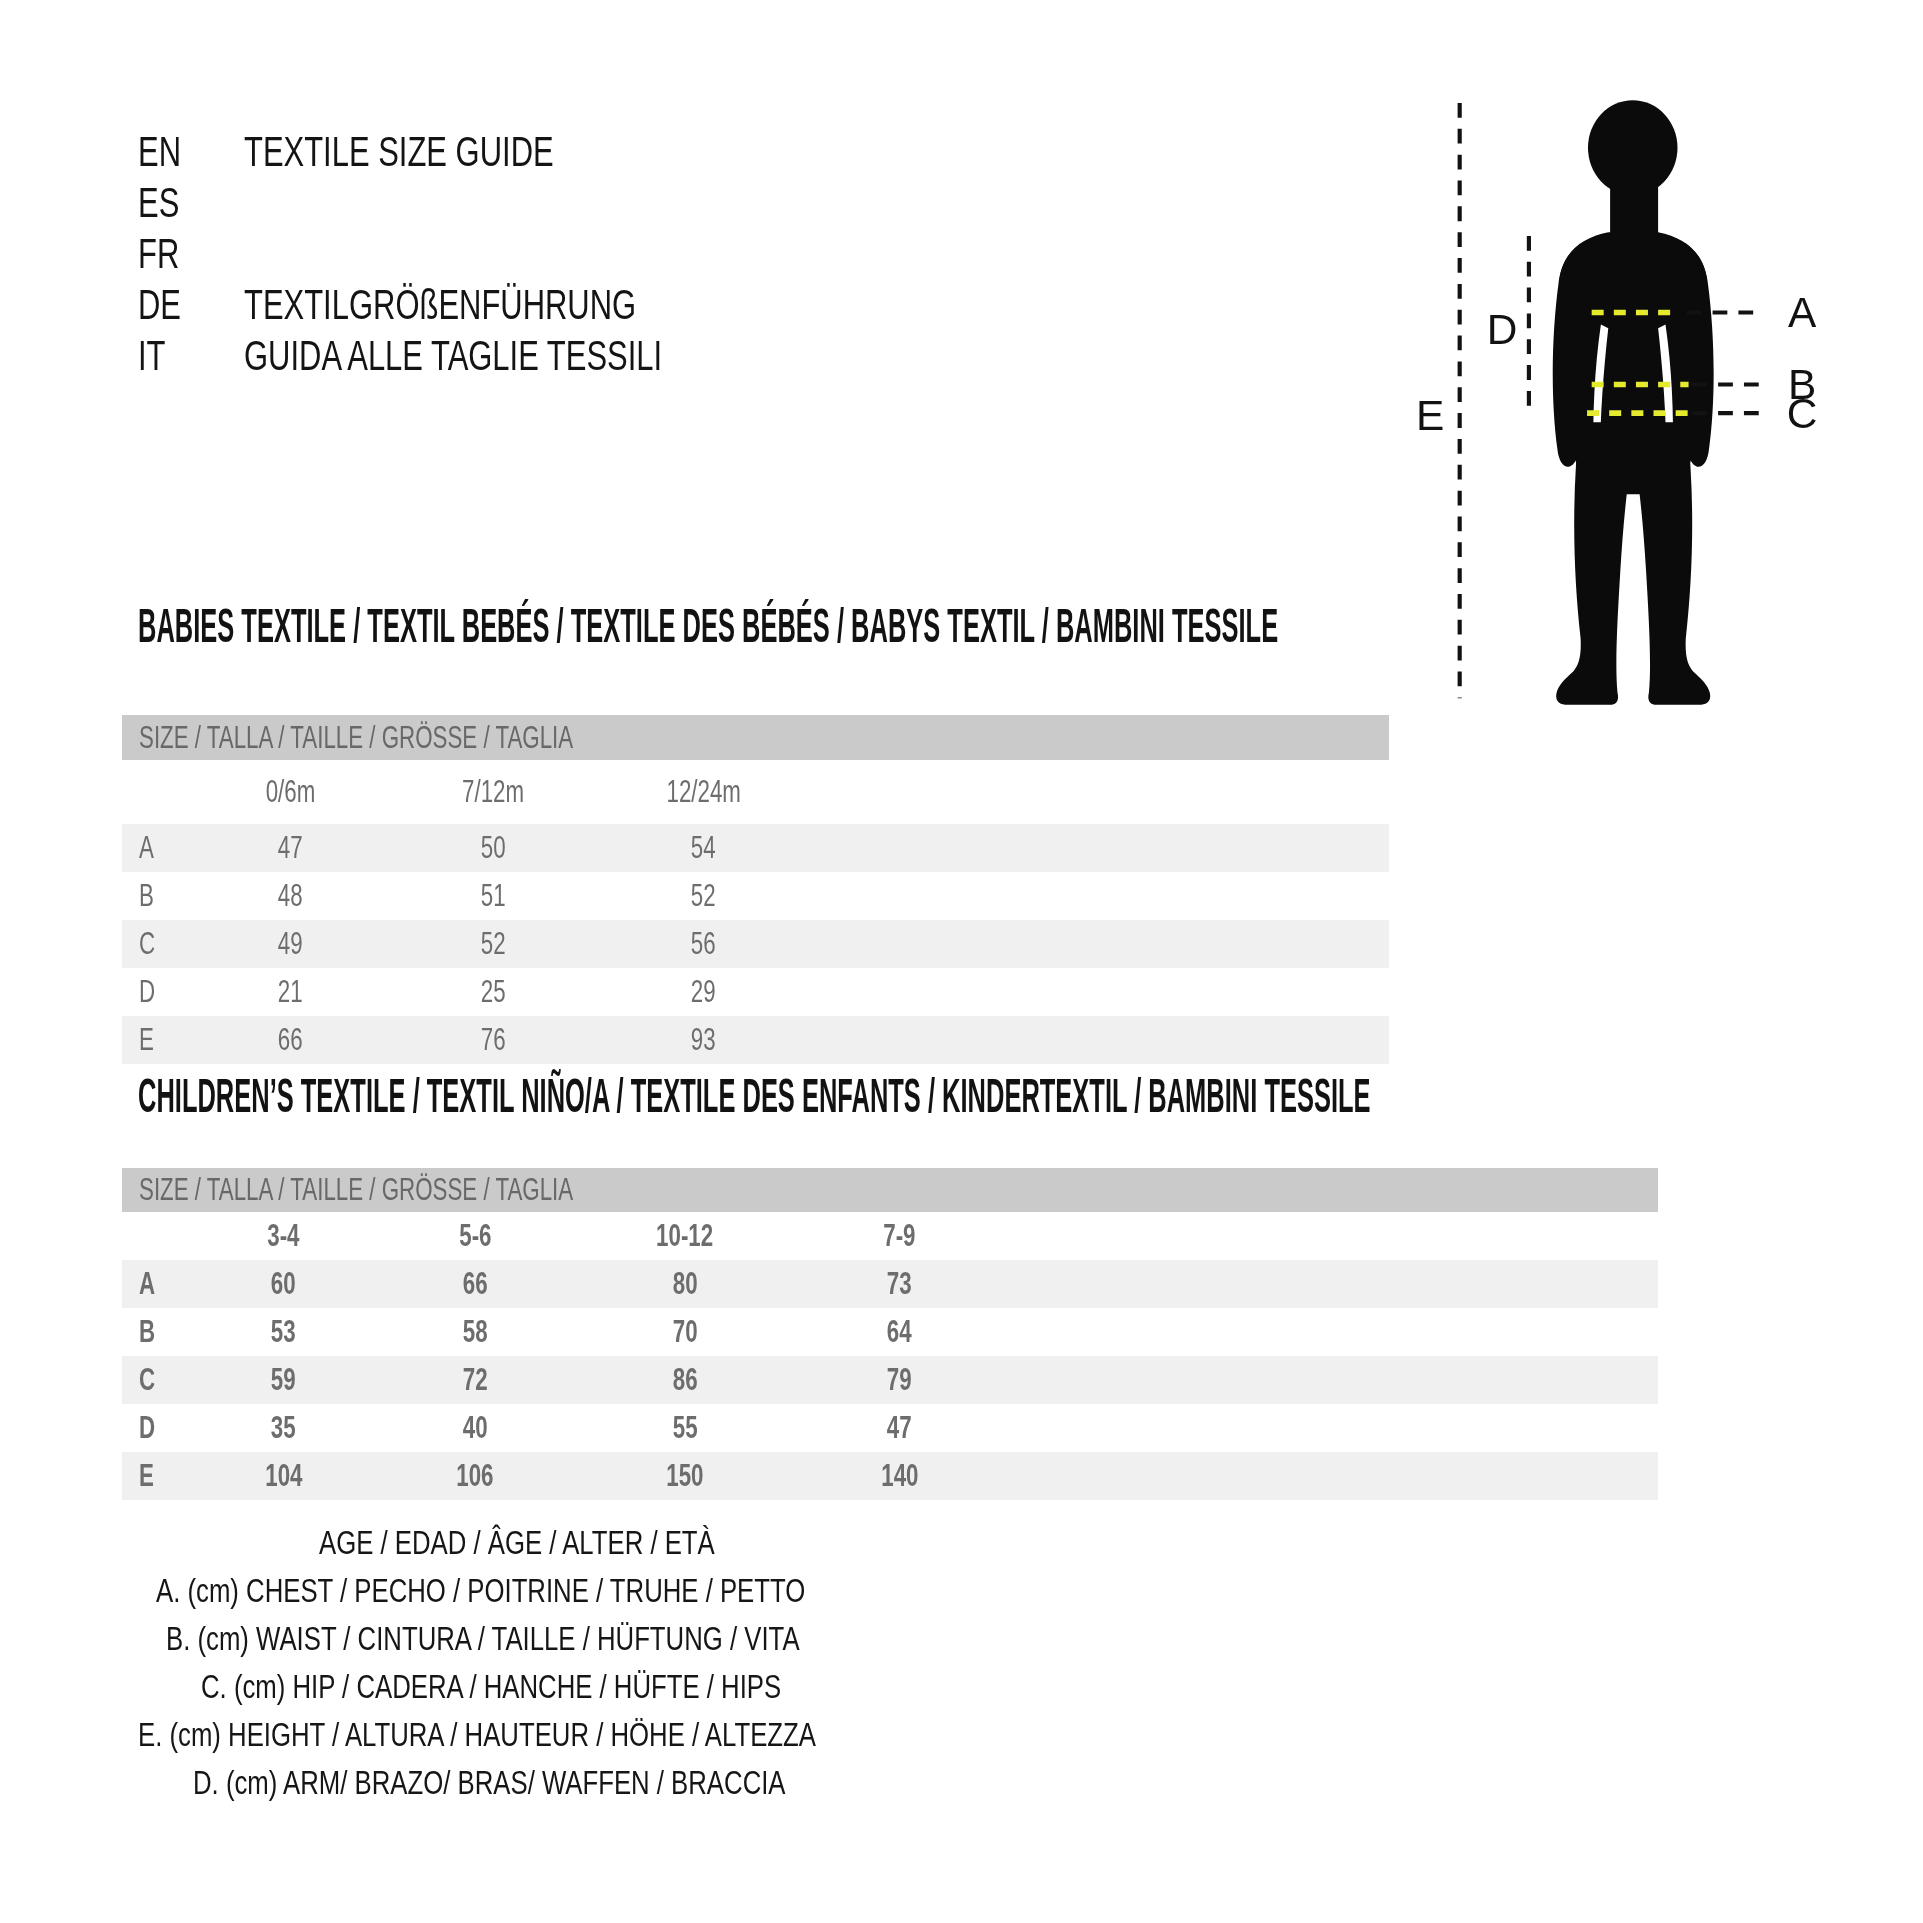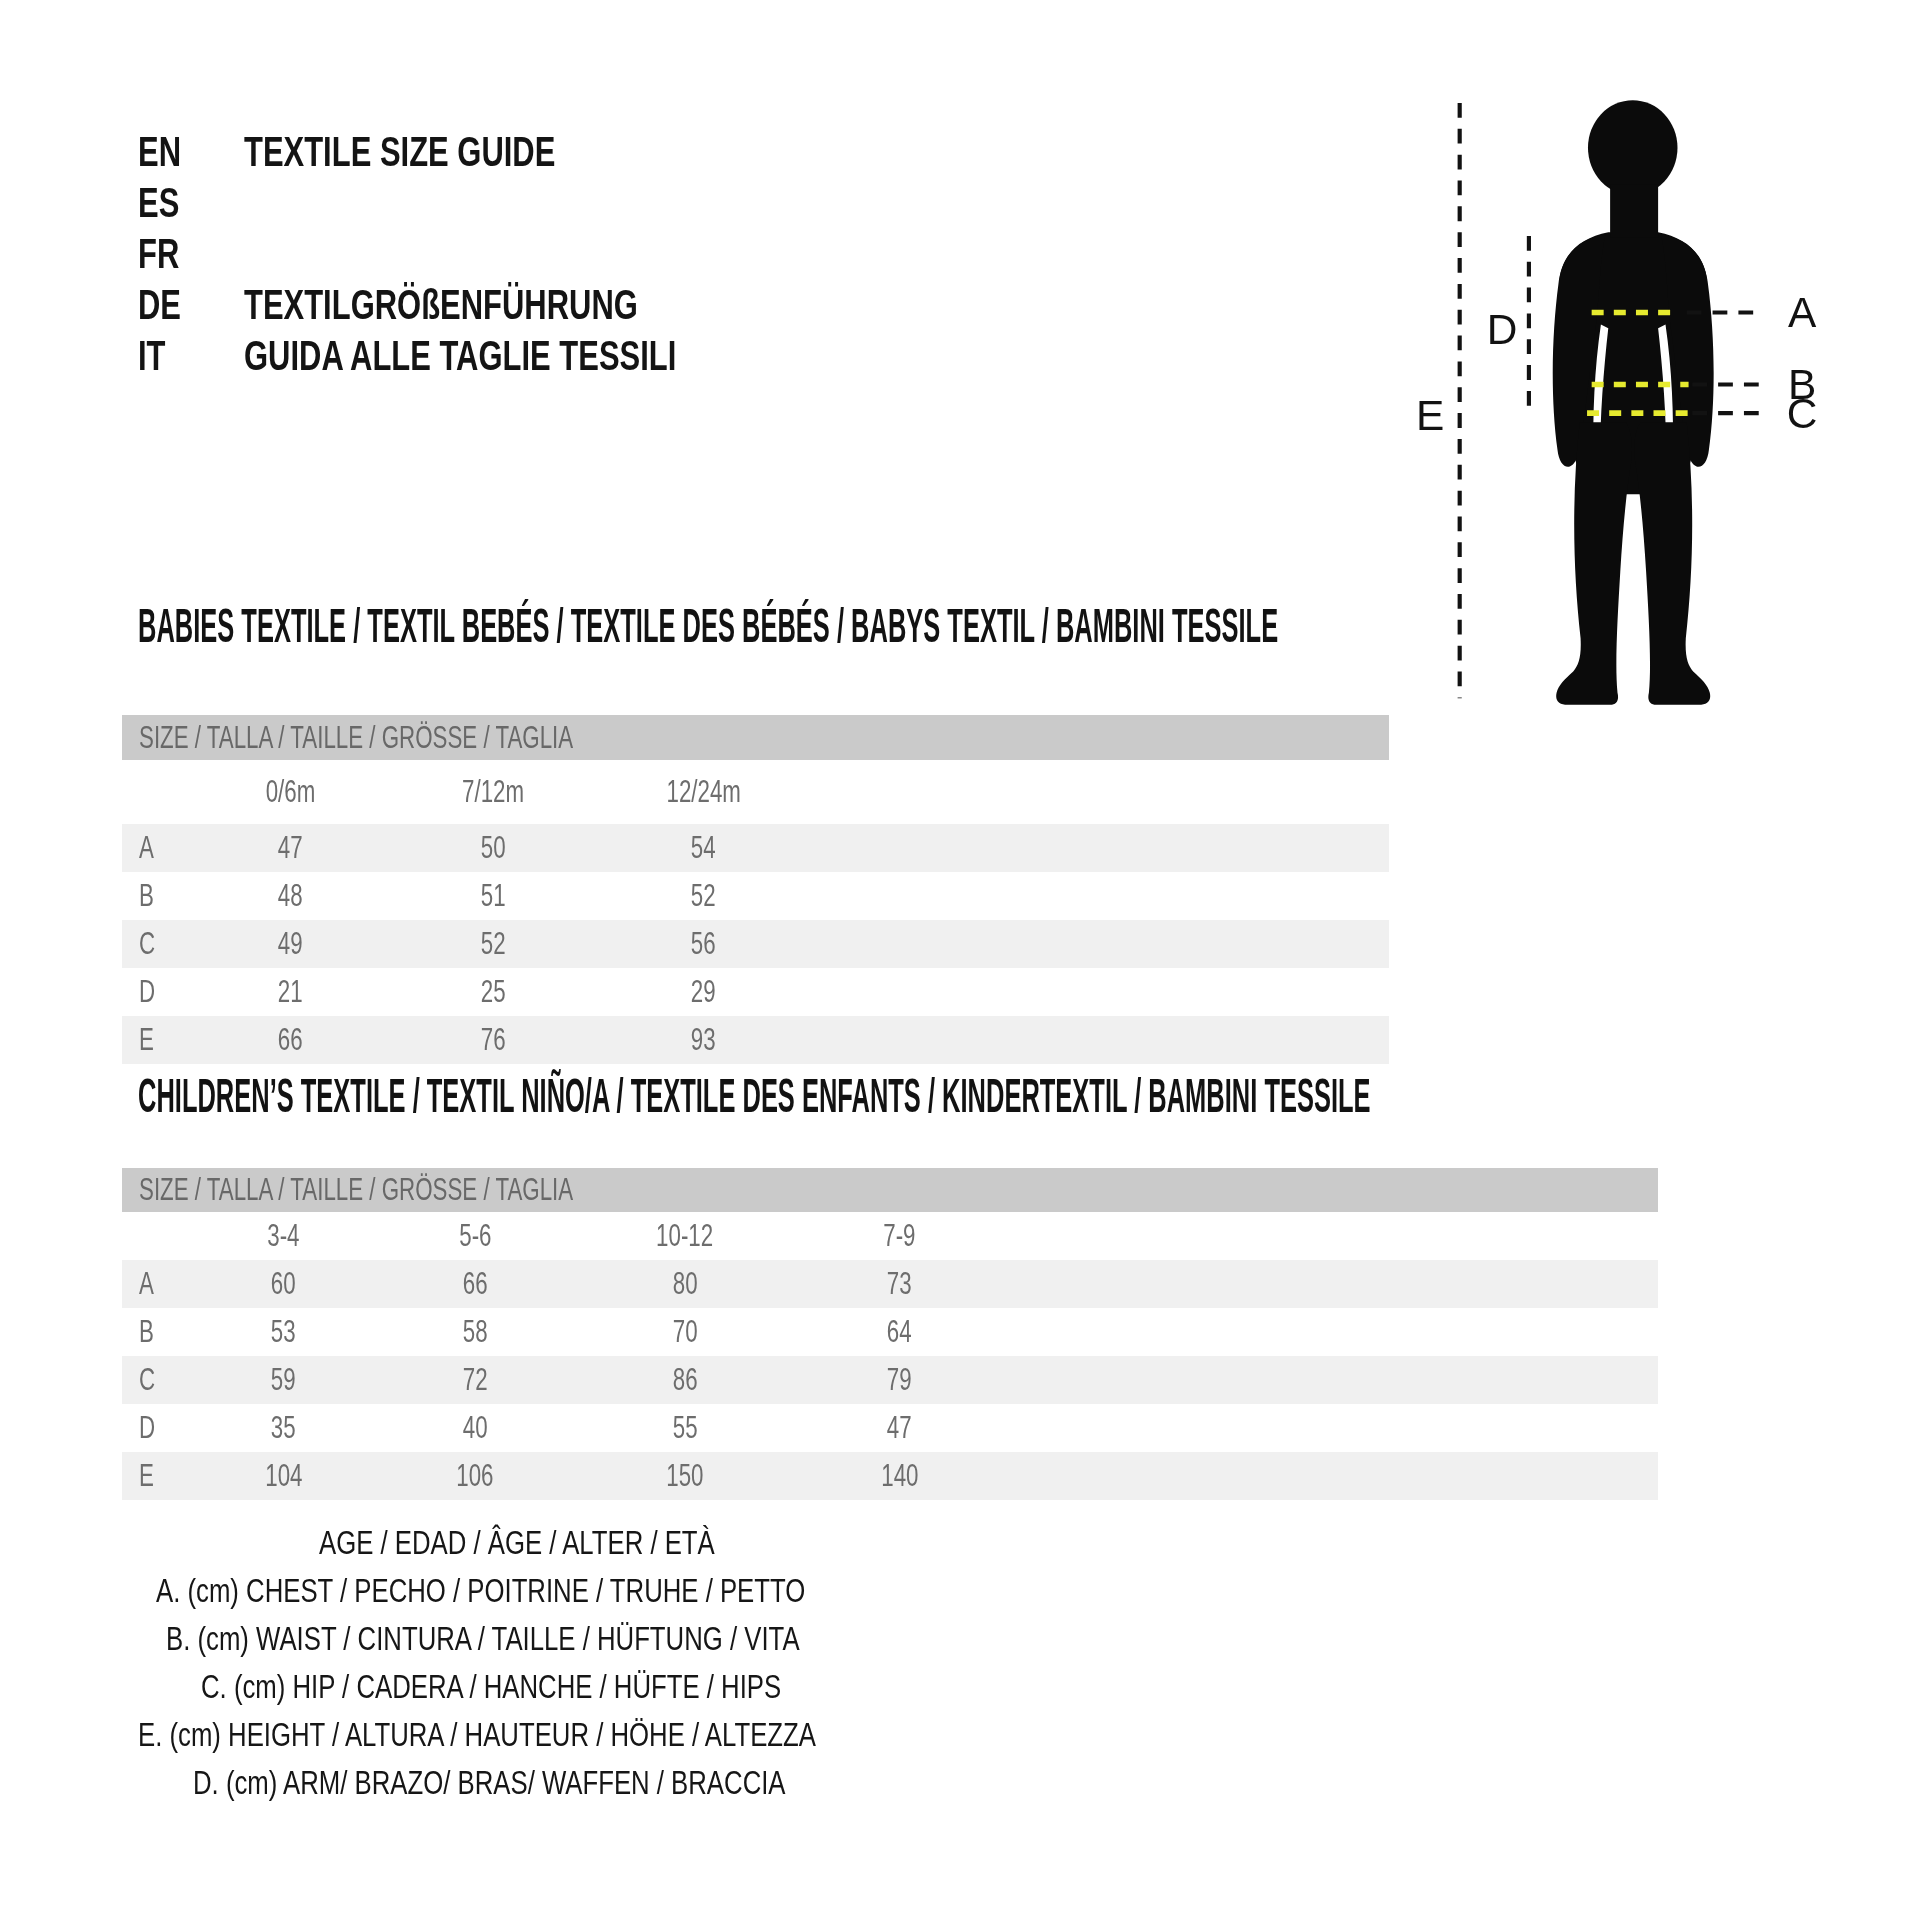--- a/index.html
+++ b/index.html
@@ -9,21 +9,21 @@
   
   .cond{display:inline-block;white-space:nowrap;transform-origin:0 50%;}
   .cx52{transform:scaleX(.52);}
   .cx72{transform:scaleX(.72);}
   .cx78{transform:scaleX(.78);}
   .ctr{transform-origin:50% 50%;}
 
   
   .langs{position:absolute;left:138px;top:126px;}
   .lang-row{display:grid;grid-template-columns:106px auto;line-height:51px;
-            font-size:43px;font-weight:700;letter-spacing:0;}
+            font-size:43px;font-weight:400;letter-spacing:0;}
 
   
   .heading{position:absolute;left:138px;font-size:49px;font-weight:700;line-height:46px;color:#121212;}
   .heading.babies-h{top:602px;}
   .heading.children-h{top:1072px;}
 
   
   .sizetable{position:absolute;left:122px;}
   .sizetable .bar{background:var(--bar,#cacaca);display:flex;align-items:center;
                   padding-left:16.6px;font-size:31px;color:#686868;margin-top:31px;}
@@ -31,21 +31,21 @@
   .sizetable .row>div{display:flex;align-items:center;justify-content:center;
                       font-size:31px;color:#6d6d6d;}
   .sizetable .row>div.labelcell{justify-content:flex-start;padding-left:16.6px;}
   .sizetable .row.stripe{background:var(--stripe,#f0f0f0);}
   .babies-t{top:684px;width:1267px;}
   .babies-t .bar{height:45px;}
   .babies-t .row{grid-template-columns:74px 189px 217px 203px 1fr;height:48px;}
   .babies-t .row.colhead{height:64px;}
   .children-t{top:1137px;width:1536px;}
   .children-t .bar{height:44px;}
-  .children-t .row{grid-template-columns:74px 175px 208px 212px 217px 1fr;height:48px;}
+  .children-t .row{grid-template-columns:74px 175px 208px 212px 217px 1fr;height:48px;font-weight:bold;}
   .children-t .row.colhead{height:48px;}
 
   
   .legend{position:absolute;left:138px;top:1519px;}
   .legend div{line-height:48px;font-size:33px;color:#161616;text-align:center;}
 
   
   .figure{position:absolute;left:1384px;top:55px;width:539px;height:683px;}
   .figure text{font-family:"Liberation Sans",sans-serif;font-size:46px;fill:#121212;}
   .dash{stroke:#121212;stroke-width:4.5;stroke-dasharray:16 12;fill:none;}

